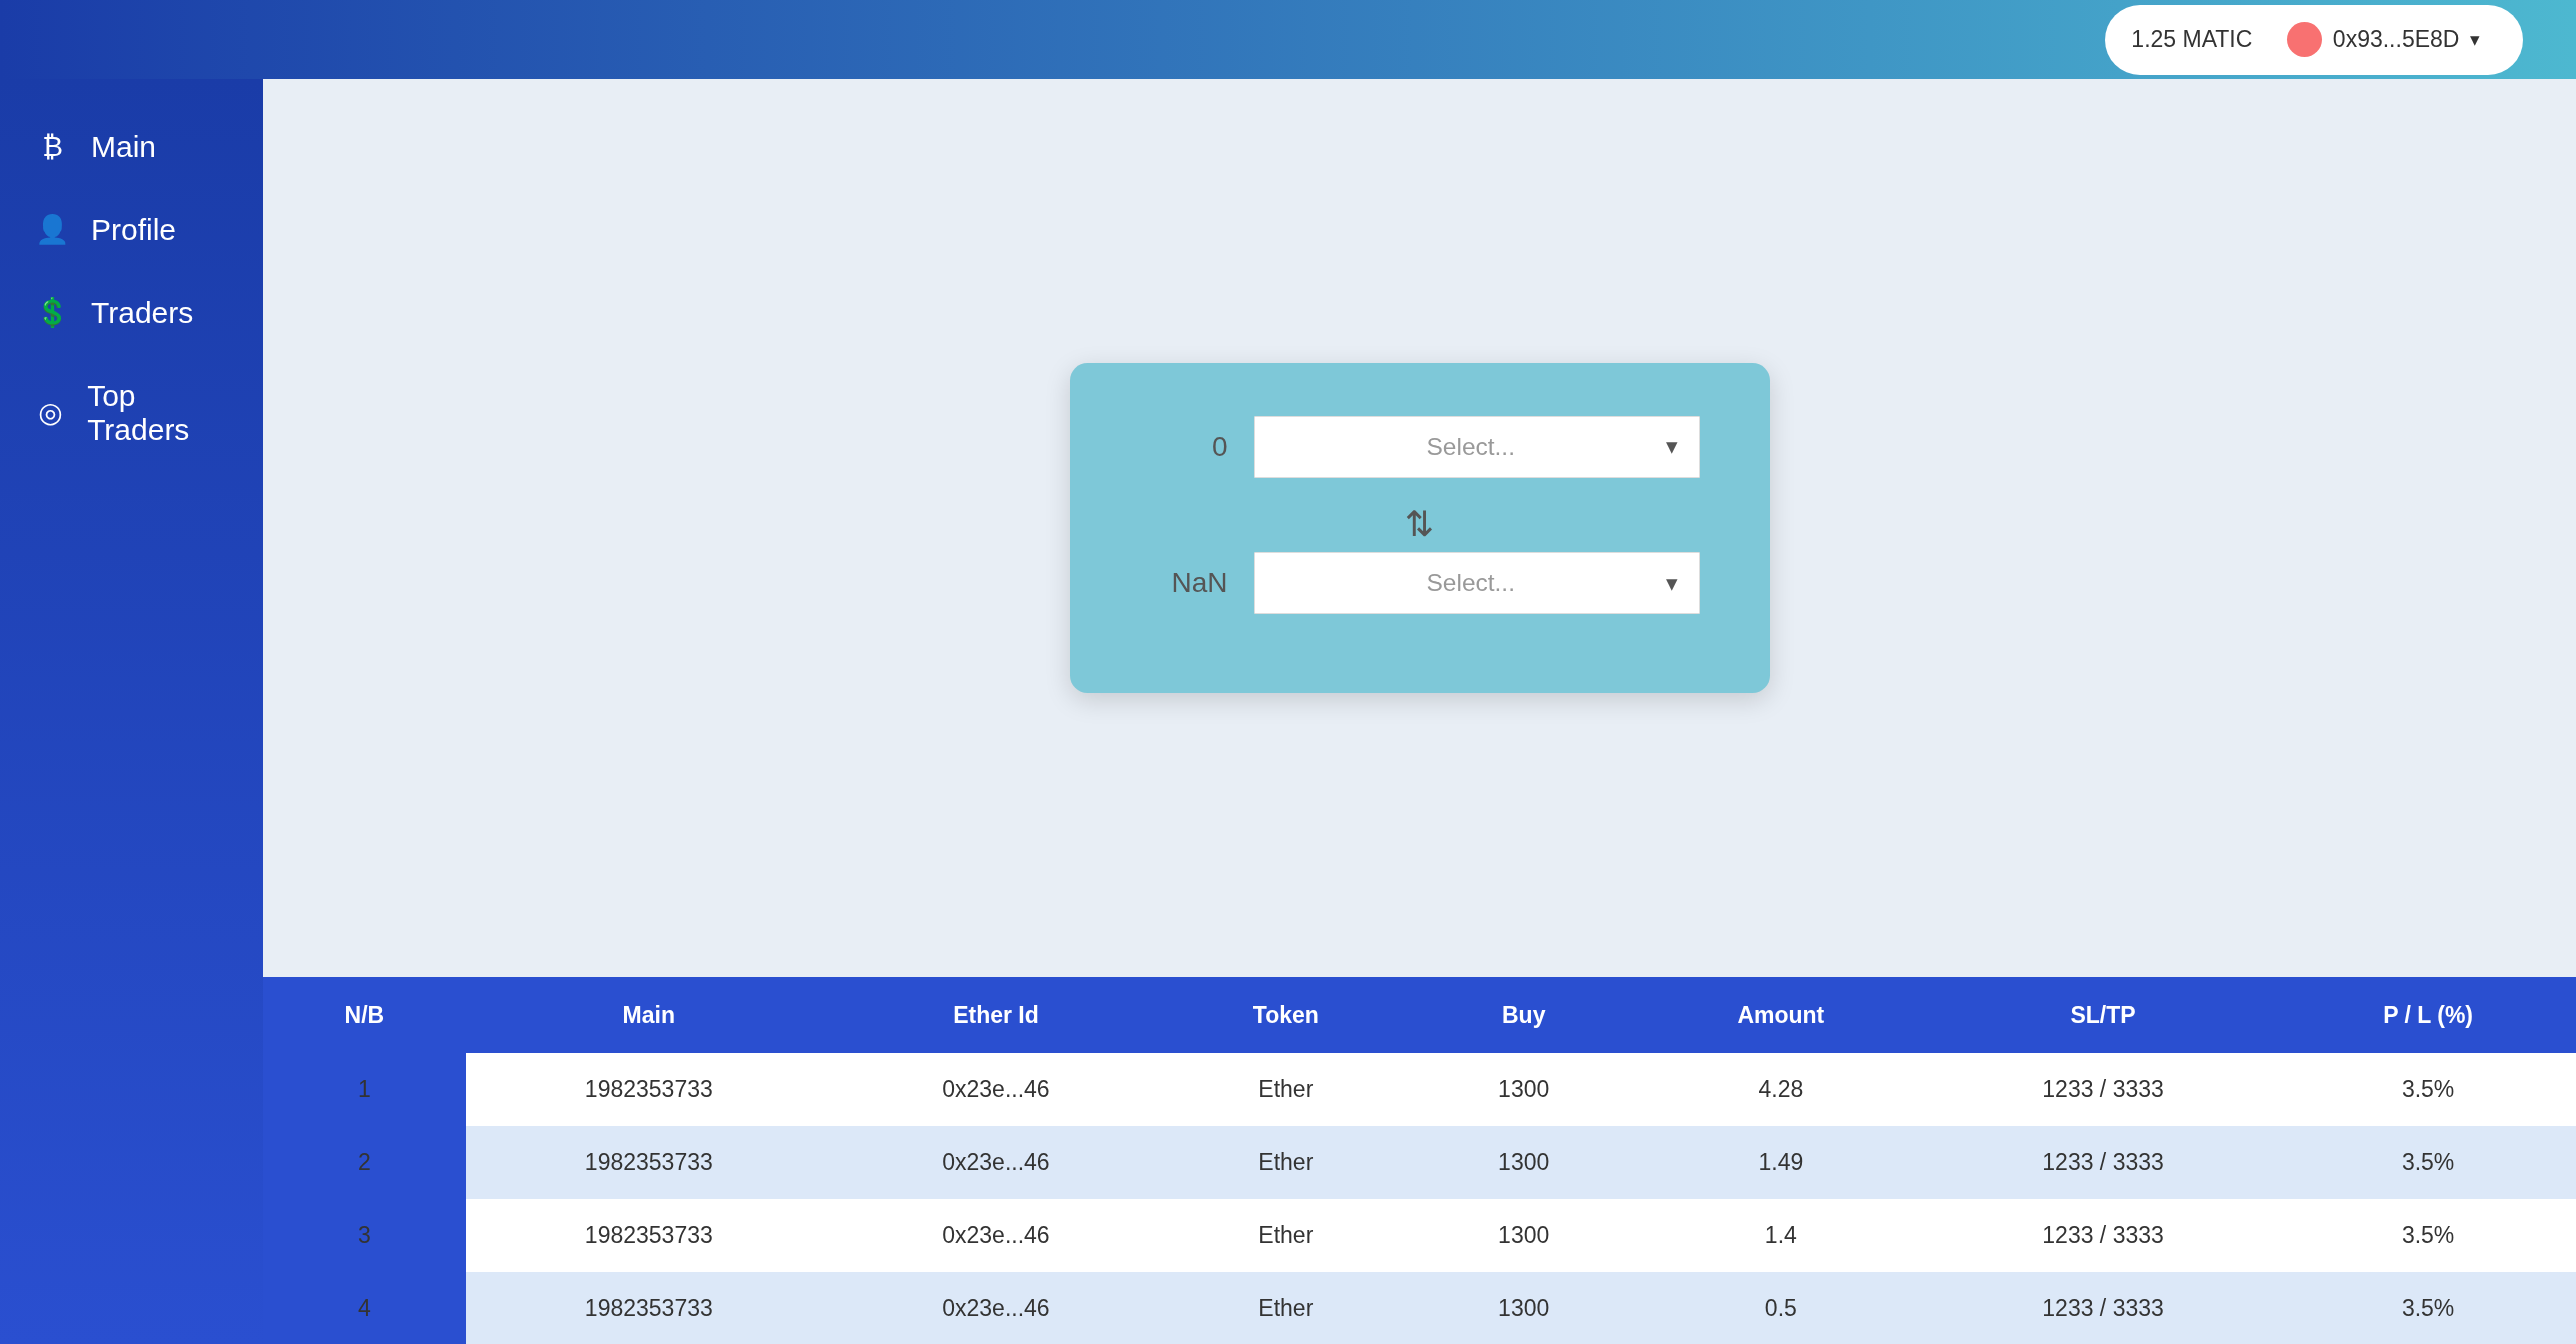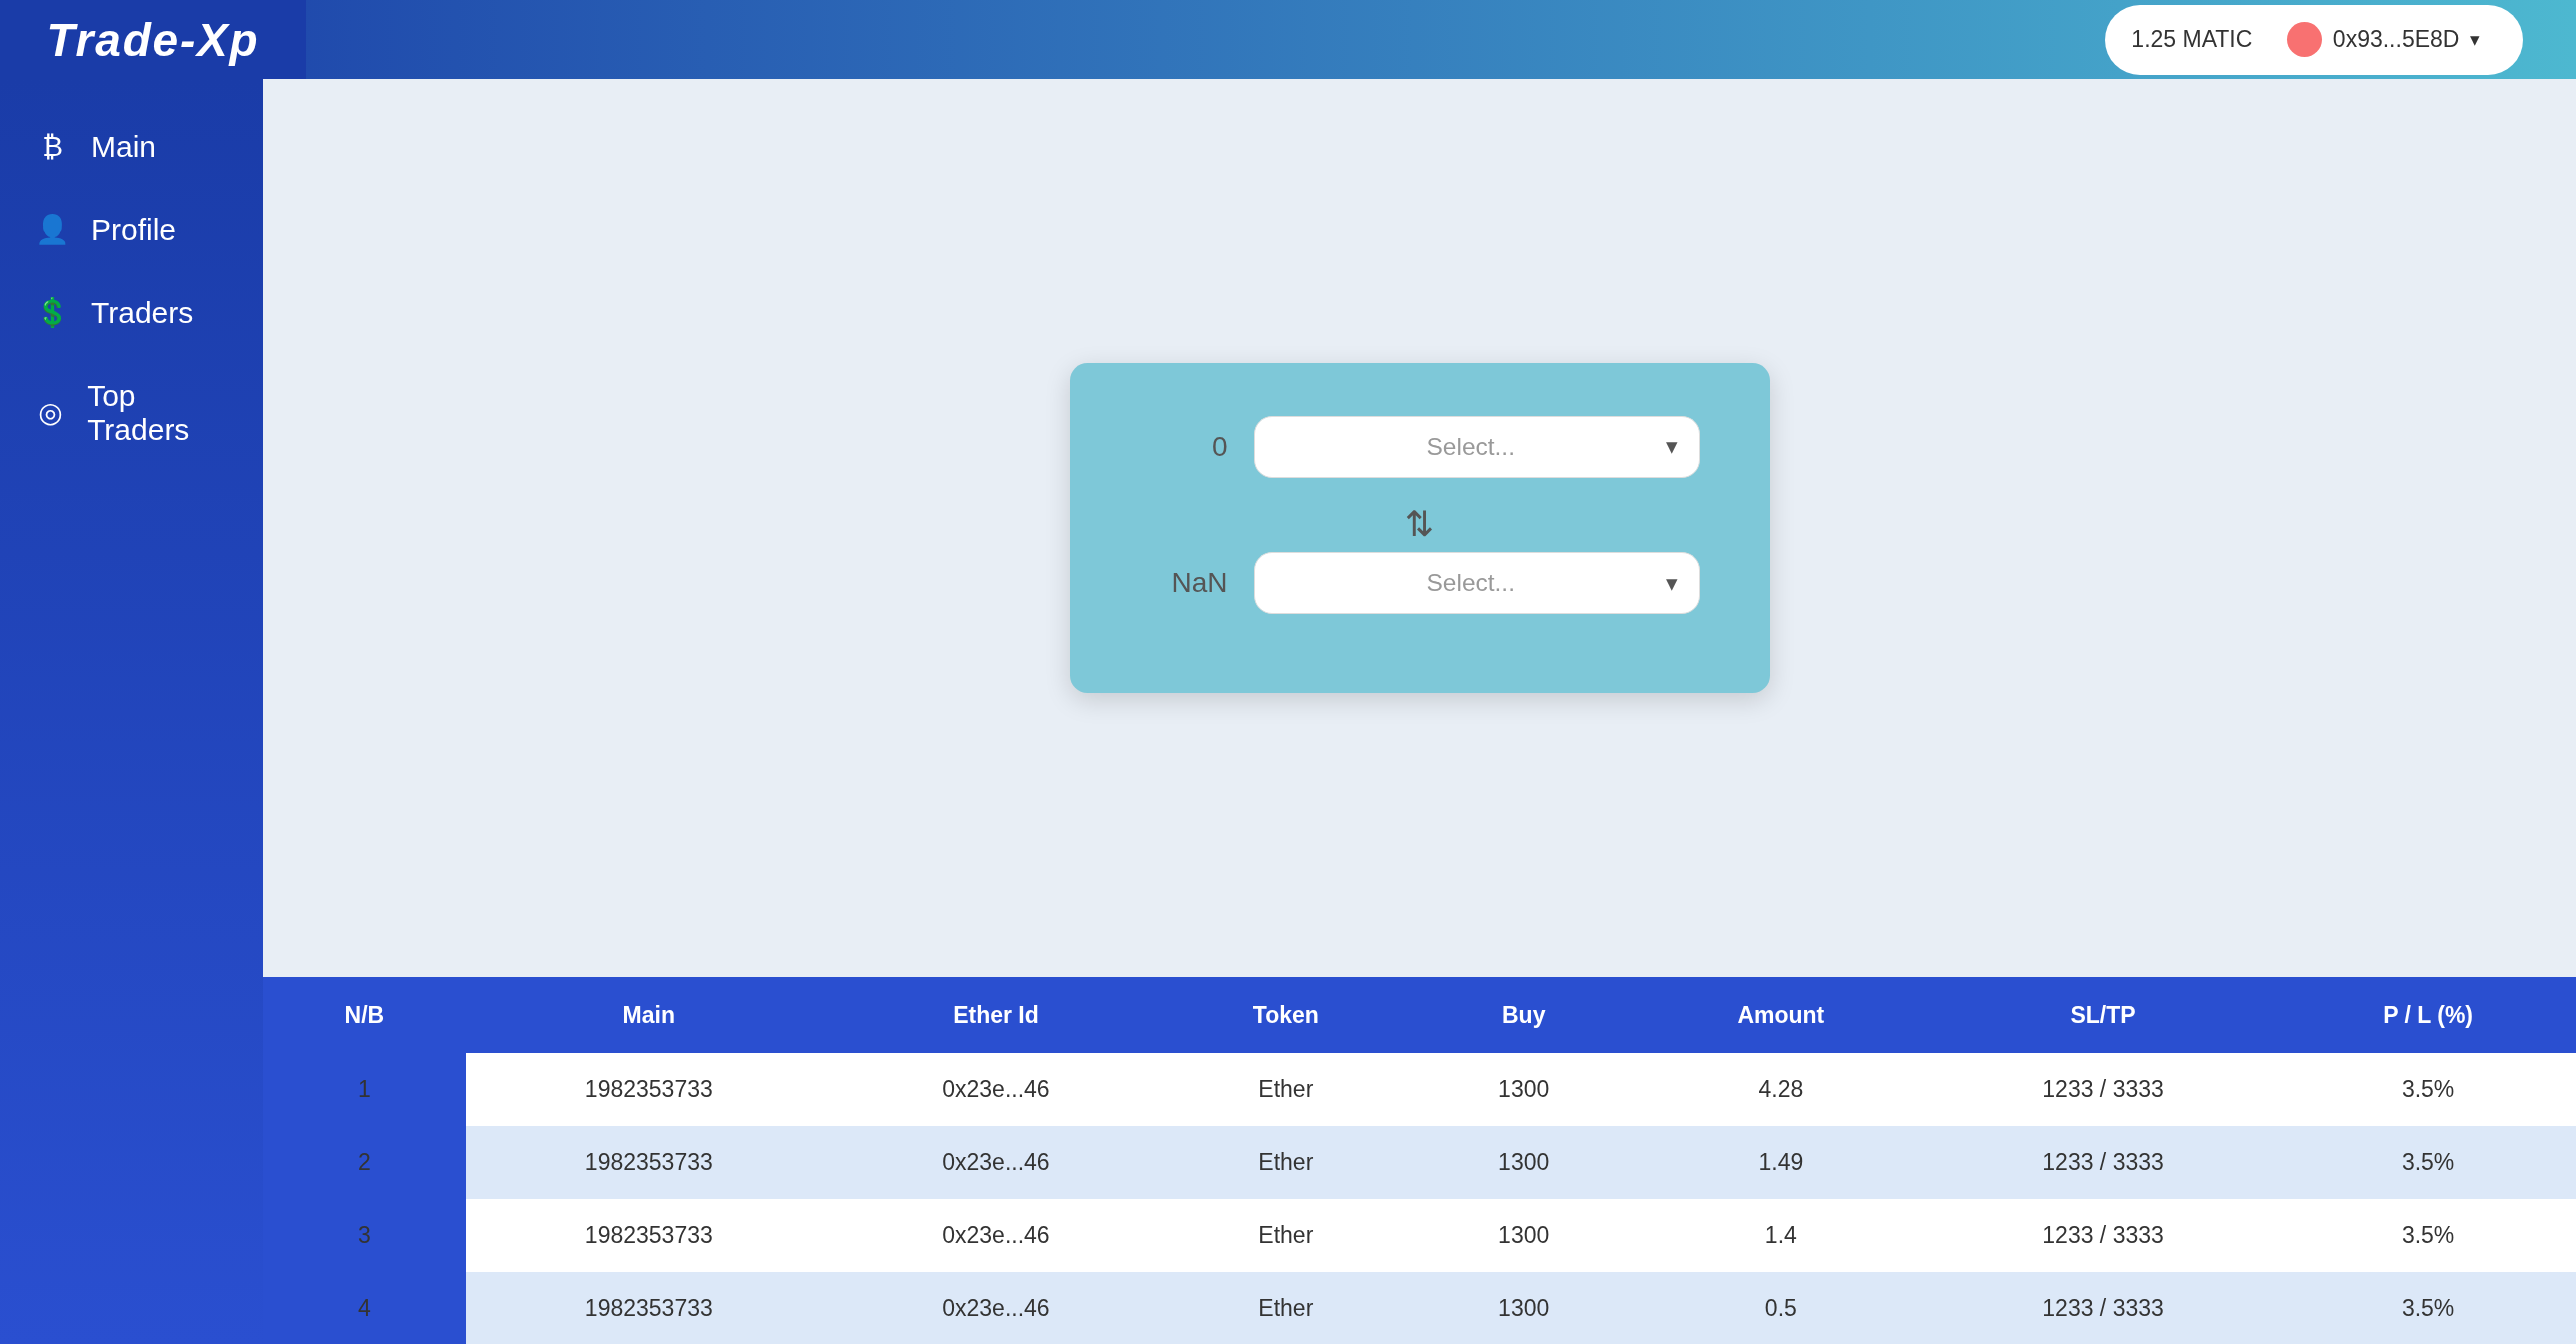--- a/index.html
+++ b/index.html
@@ -145,21 +145,21 @@
       color: #555;
       width: 88px;
       text-align: right;
     }
 
     .swap-select {
       flex: 1;
       display: flex;
       align-items: center;
       background: white;
-      border-radius: 18px;
+      border-radius: 1px;
       padding: 15.8px 21px;
       cursor: pointer;
       border: 0.9px solid #ddd;
     }
 
     .swap-select-text {
       flex: 1;
       font-size: 24.5px;
       color: #999;
       text-align: center;
@@ -262,23 +262,20 @@
       color: white;
       font-size: 23px;
       padding: 23px 26px;
       text-align: center;
     }
   </style>
 </head>
 <body>
 
 <div class="header">
-  <div class="logo-box">
-    <span class="logo-text">Trade-Xp</span>
-  </div>
   <div class="header-right">
     <div class="wallet-info">
       <span class="matic-amount">1.25 MATIC</span>
       <div class="wallet-address-pill">
         <div class="wallet-avatar"></div>
         <span class="wallet-addr-text">0x93...5E8D</span>
         <span class="chevron-down">▾</span>
       </div>
     </div>
   </div>

